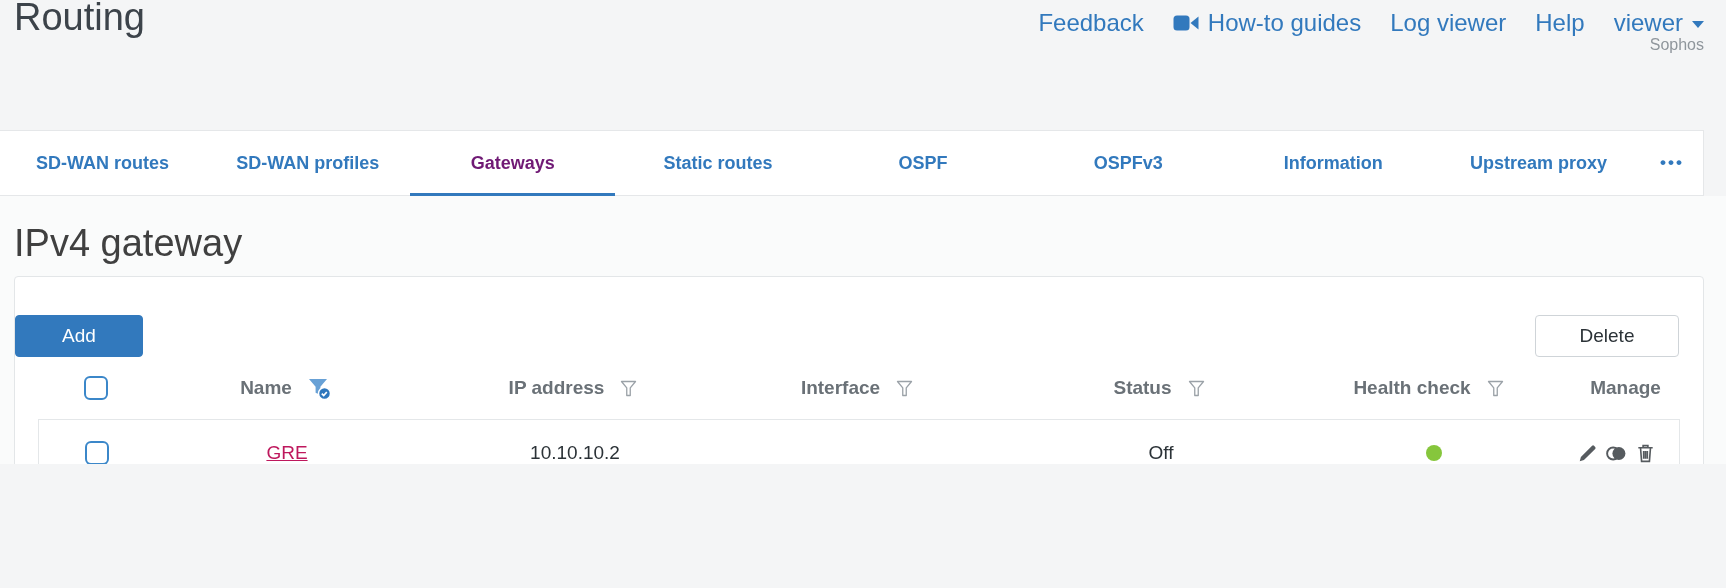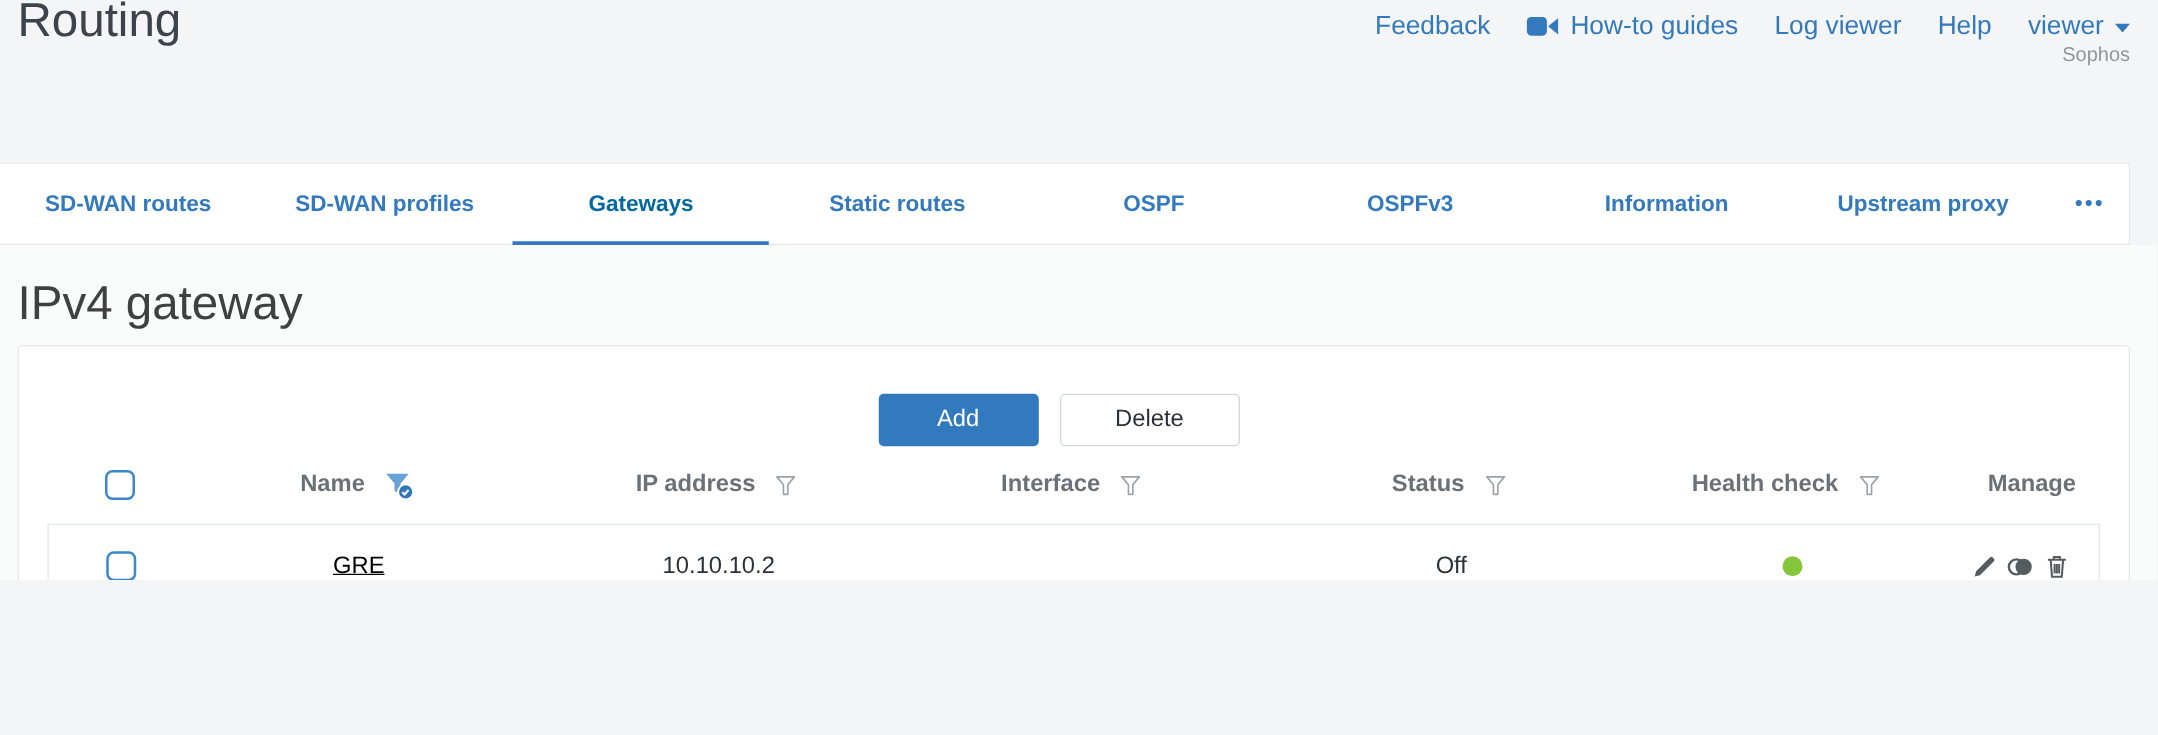--- a/index.html
+++ b/index.html
@@ -3,58 +3,58 @@
 <meta charset="utf-8">
 <style>
   html,body{margin:0;padding:0;}
   body{font-family:"Liberation Sans",sans-serif;background:#f4f5f6;}
   .screen{position:relative;width:1726px;height:464px;background:#f4f5f6;overflow:hidden;}
 
   
   .top{position:relative;height:130px;}
   .page-title{position:absolute;left:14px;top:-4px;margin:0;font-size:38px;font-weight:300;color:#3c434a;}
   .header-links{position:absolute;top:9px;right:22px;display:flex;align-items:center;gap:29px;}
-  .hlink{display:flex;align-items:center;gap:9px;color:#3279bd;font-size:21px;text-decoration:none;cursor:pointer;white-space:nowrap;}
+  .hlink{display:flex;align-items:center;gap:9px;color:#3279bd;font-size:24px;text-decoration:none;cursor:pointer;white-space:nowrap;}
   .vicon svg{display:block;}
   .caret{width:0;height:0;border-left:6px solid transparent;border-right:6px solid transparent;border-top:7px solid #3279bd;margin-top:2px;}
   .brand{position:absolute;top:36px;right:22px;color:#8f969c;font-size:16px;}
 
   
   .tabbar{position:absolute;top:130px;left:0;width:1704px;height:66px;background:#ffffff;
     border-top:1px solid #e5e7e9;border-bottom:1px solid #e5e7e9;border-right:1px solid #e5e7e9;
     box-sizing:border-box;display:flex;justify-content:flex-end;}
   .tab{flex:1;display:flex;align-items:center;justify-content:center;color:#3279bd;font-size:18px;font-weight:700;cursor:pointer;position:relative;white-space:nowrap;}
-  .tab.active{color:#0369a1;}
+  .tab.active{color:#701a75;}
   .tab.active::after{content:"";position:absolute;left:0;right:0;bottom:-1px;height:3px;background:#3279bd;}
   .tab-more{flex:0 0 62px;}
   .dots{font-size:17px;letter-spacing:2px;font-weight:700;color:#3279bd;}
 
   
   .content{position:absolute;top:196px;left:0;right:0;bottom:0;background:#fafbfb;}
   .section-heading{margin:26px 0 0 14px;font-size:38px;font-weight:300;color:#404040;}
   .panel{position:absolute;left:14px;top:80px;width:1690px;height:292px;background:#ffffff;
     border:1px solid #e3e6e8;border-radius:4px;box-sizing:border-box;}
 
-  .panel-toolbar{display:flex;justify-content:center;gap:17px;margin:38px 24px 0 0;}
+  .panel-toolbar{display:flex;justify-content:space-between;gap:17px;margin:38px 24px 0 0;}
   .btn{height:42px;font-size:19px;border-radius:4px;font-family:"Liberation Sans",sans-serif;cursor:pointer;}
   .btn-add{width:128px;background:#3279bd;border:1px solid #3279bd;color:#ffffff;}
   .btn-delete{width:144px;background:#ffffff;border:1px solid #cfd4d8;color:#2b3237;}
 
   .thead{display:grid;grid-template-columns:116px 310px 266px 302px 302px 237px auto;
     align-items:center;height:62px;color:#6a7177;font-weight:600;font-size:19px;}
   .trow{display:grid;grid-template-columns:93px 310px 266px 302px 302px 237px auto;
     align-items:center;height:66px;font-size:19px;color:#2b3237;}
   .row-box{margin:0 23px;border:1px solid #e4e7e9;background:#ffffff;}
   .cell{display:flex;align-items:center;justify-content:center;}
   .th{gap:14px;}
   .thead .cb{margin-left:45px;}
   .trow .cb{margin-left:22px;}
   .cb{width:24px;height:24px;border:2px solid #3b87c9;border-radius:6px;box-sizing:border-box;background:#fff;cursor:pointer;flex:0 0 auto;}
   .ficon{display:flex;cursor:pointer;}
-  .name-link{color:#000000;text-decoration:underline;cursor:pointer;}
+  .name-link{color:#be185d;text-decoration:underline;cursor:pointer;}
   .dot{width:16px;height:16px;border-radius:50%;background:#86c63c;margin-left:6px;}
   .manage-icons{display:flex;align-items:center;gap:6px;margin-left:4px;}
   .micon{display:flex;cursor:pointer;}
 </style>
 </head>
 <body>
 
 <div class="screen">
 
   <header class="top">

